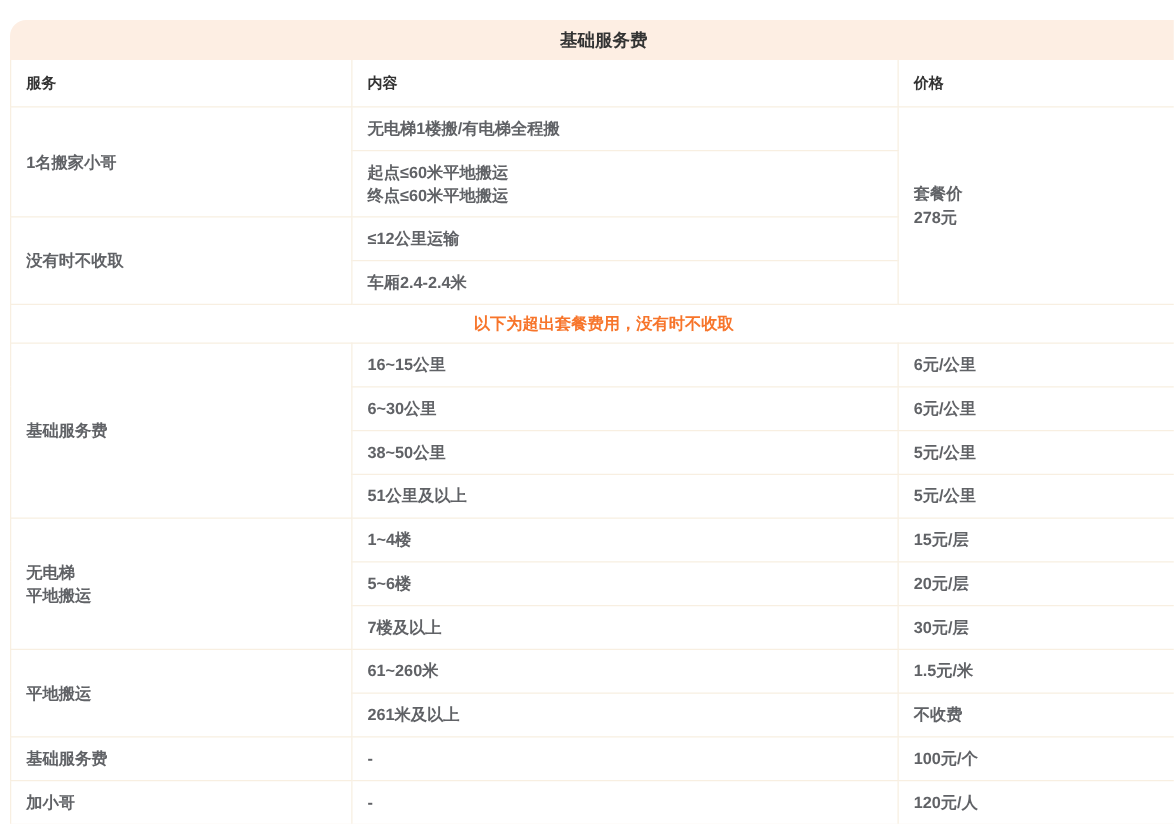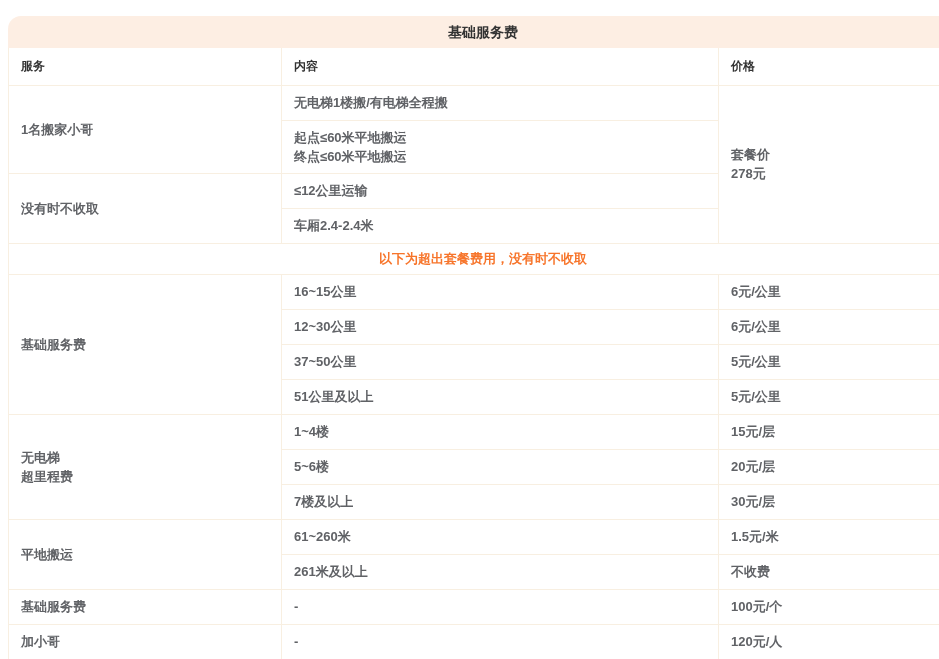--- a/index.html
+++ b/index.html
@@ -97,35 +97,35 @@
       <tr class="notice-row">
         <td colspan="3">以下为超出套餐费用，没有时不收取</td>
       </tr>
 
       <tr>
         <td rowspan="4">基础服务费</td>
         <td>16~15公里</td>
         <td>6元/公里</td>
       </tr>
       <tr>
-        <td>12~30公里</td>
+        <td>6~30公里</td>
         <td>6元/公里</td>
       </tr>
       <tr>
-        <td>37~50公里</td>
+        <td>38~50公里</td>
         <td>5元/公里</td>
       </tr>
       <tr>
         <td>51公里及以上</td>
         <td>5元/公里</td>
       </tr>
 
       <tr>
         <td rowspan="3">无电梯
-超里程费</td>
+平地搬运</td>
         <td>1~4楼</td>
         <td>15元/层</td>
       </tr>
       <tr>
         <td>5~6楼</td>
         <td>20元/层</td>
       </tr>
       <tr>
         <td>7楼及以上</td>
         <td>30元/层</td>

